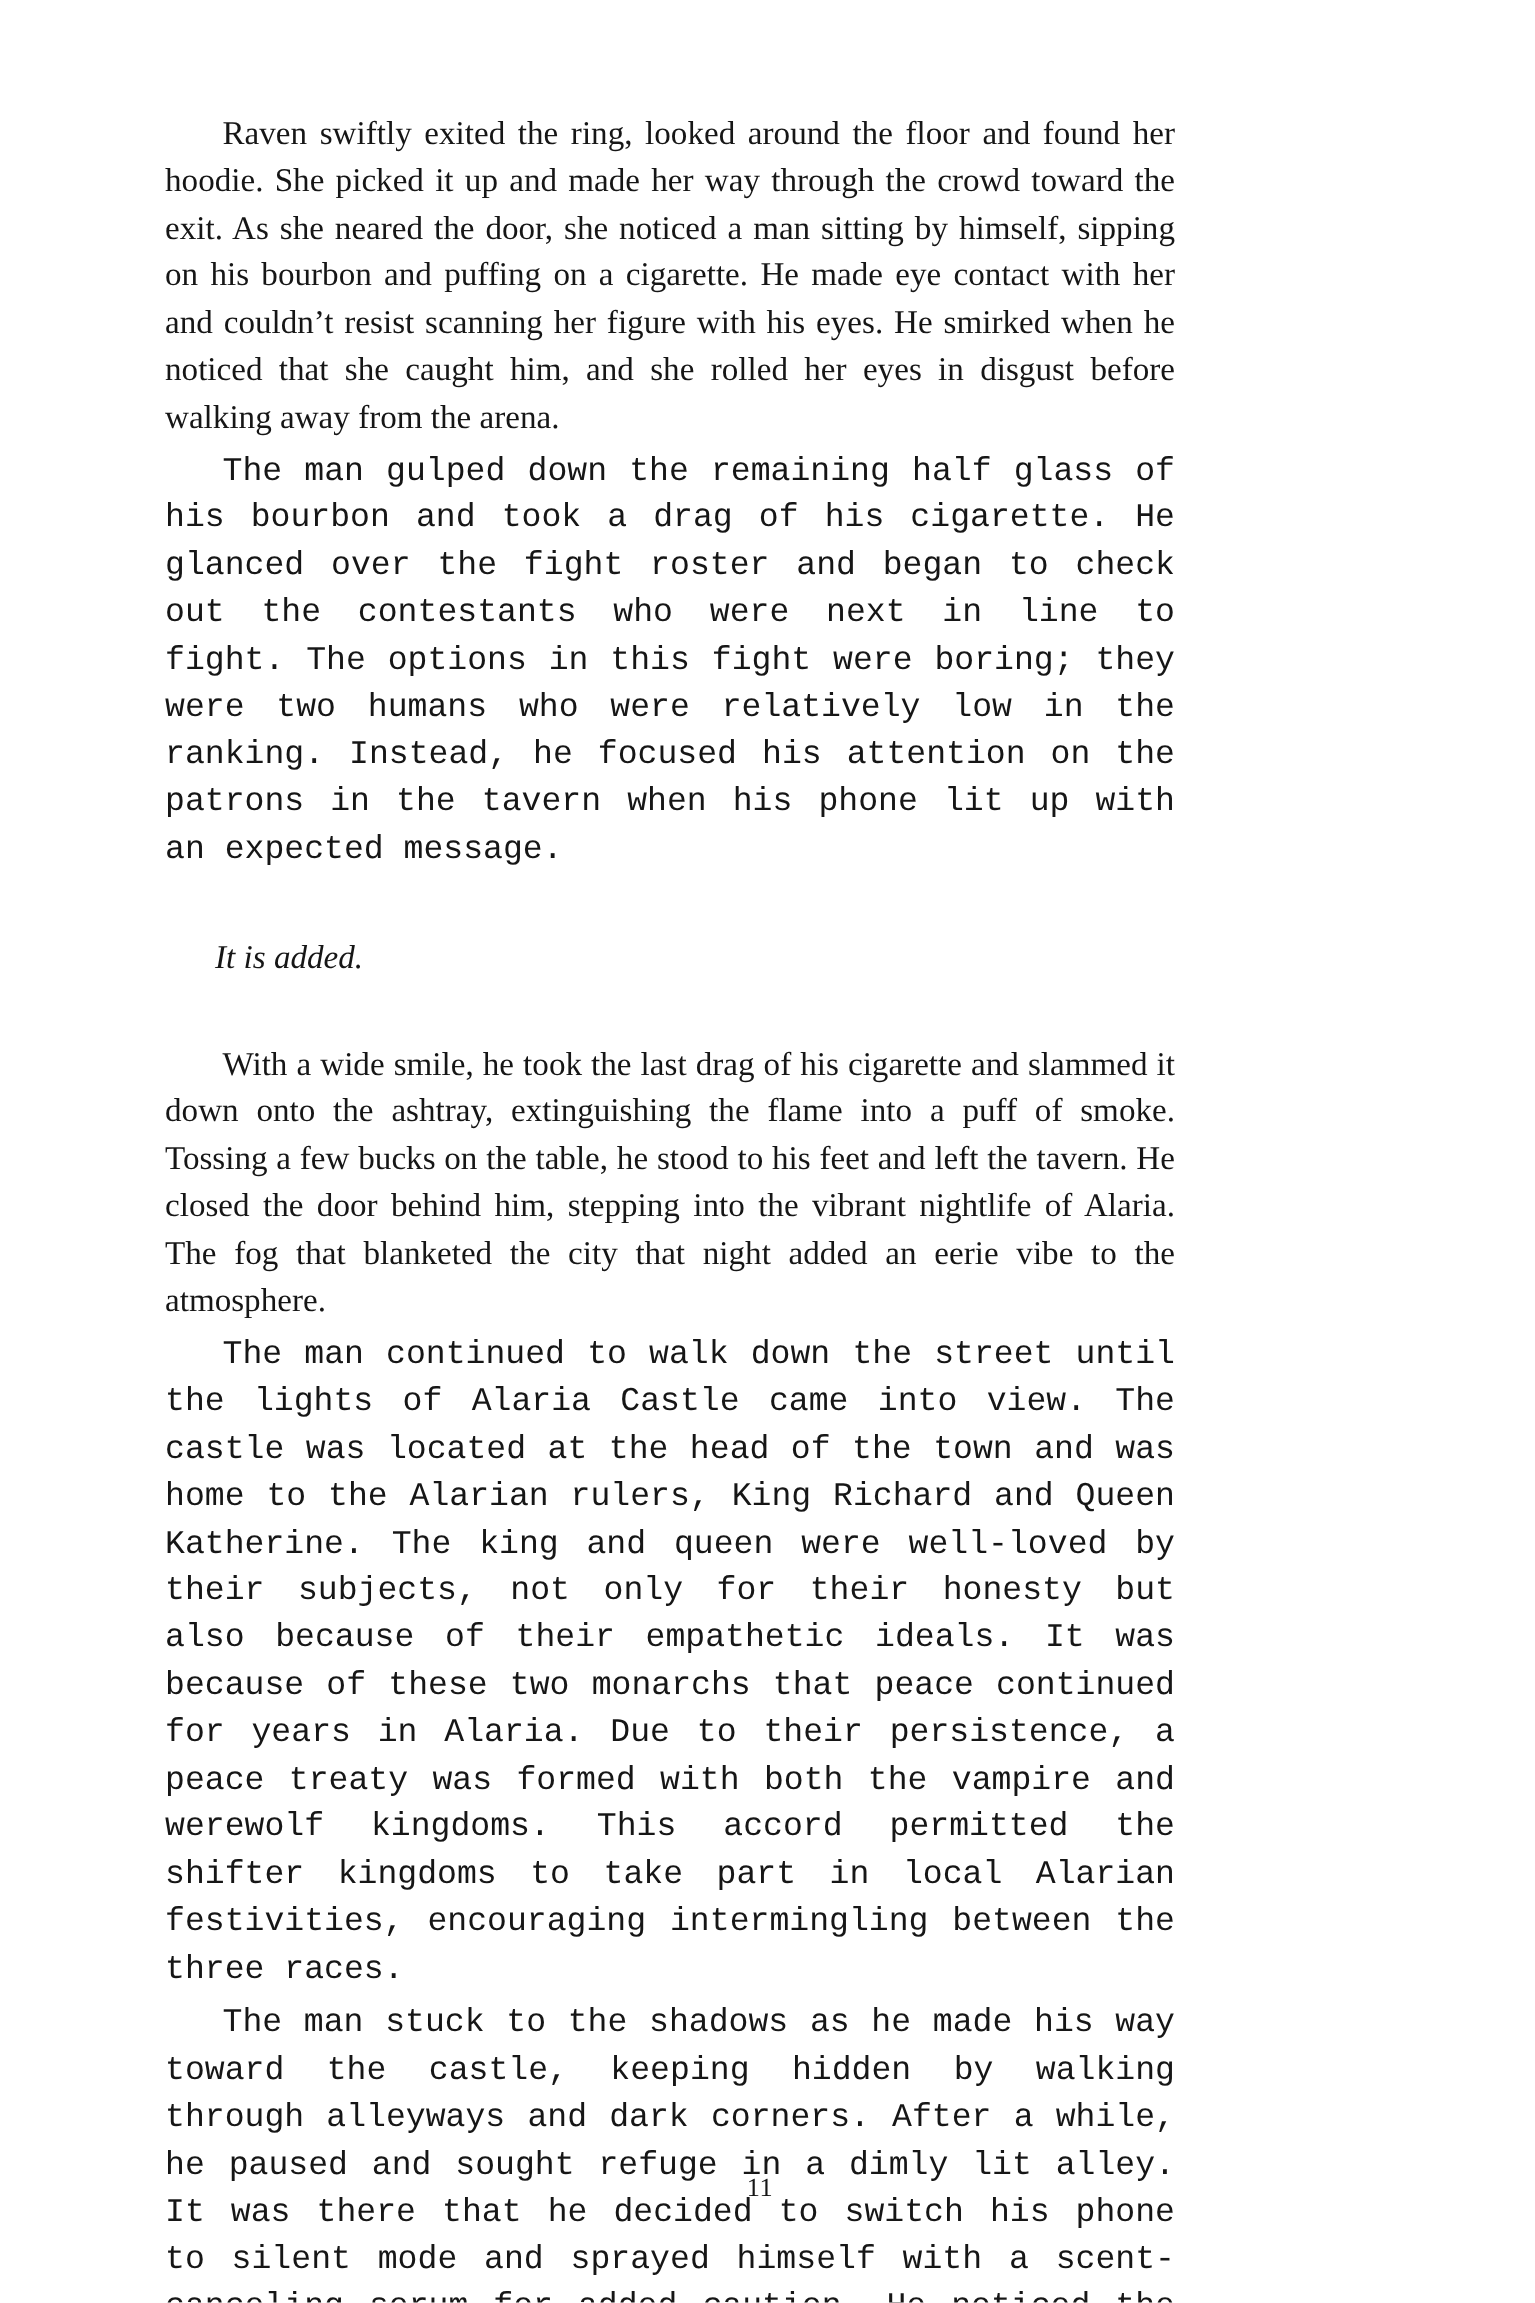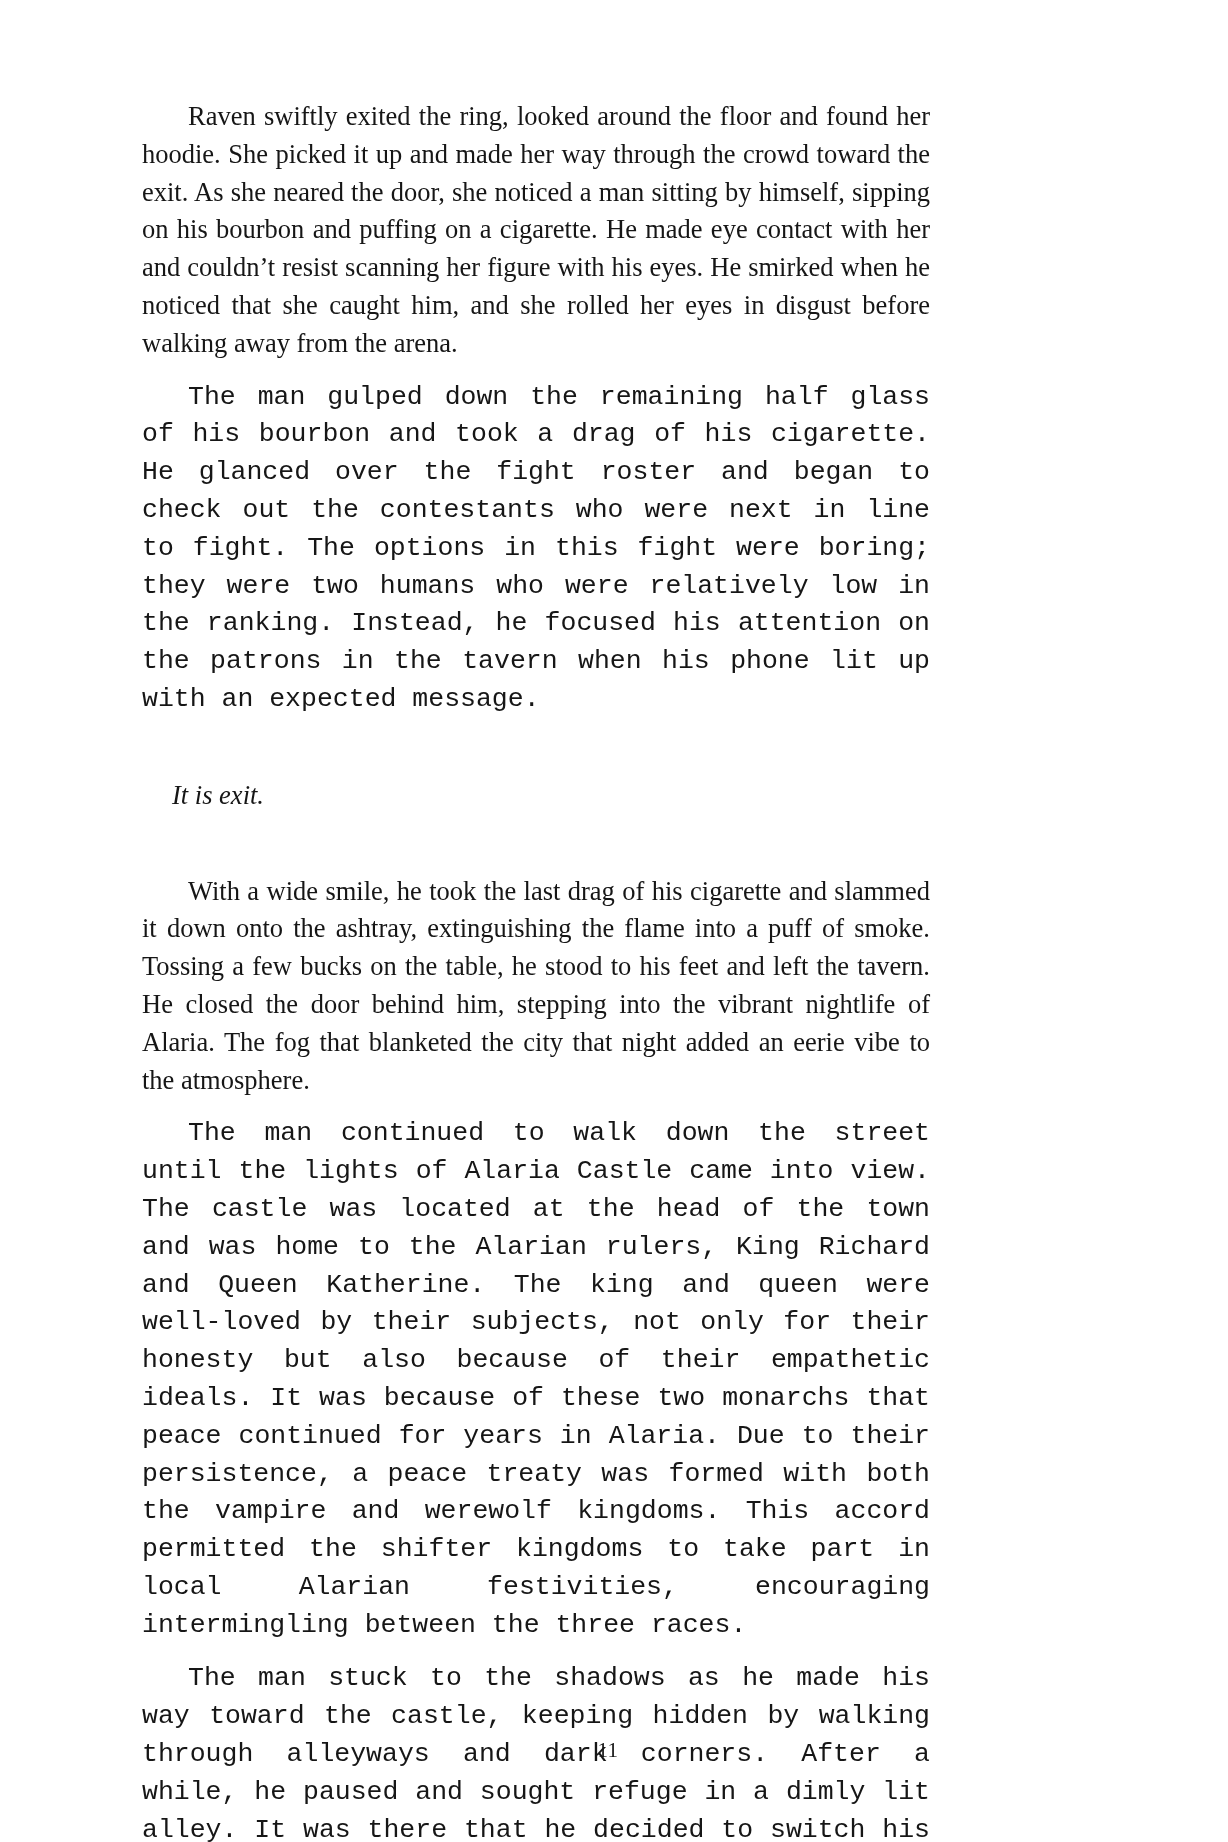--- a/index.html
+++ b/index.html
@@ -22,21 +22,21 @@
     background: #ffffff;
     box-sizing: border-box;
   }
   .text-block {
     position: absolute;
     left: 126px;
     top: 82px;
     width: 820px;
   }
   .para {
-    margin: 16px;
+    margin: 6px;
     text-align: justify;
     text-justify: inter-word;
     font-size: 26.5px;
     line-height: 37.8px;
     text-indent: 46px;
     hyphens: none;
   }
   .para + .para {
     margin-top: 0;
     font-family: Liberation Mono, monospace;
@@ -72,21 +72,21 @@
 <div class="page">
 
   <div class="text-block">
 
     <p class="para">Raven swiftly exited the ring, looked around the floor and found her hoodie. She picked it up and made her way through the crowd toward the exit. As she neared the door, she noticed a man sitting by himself, sipping on his bourbon and puffing on a cigarette. He made eye contact with her and couldn’t resist scanning her figure with his eyes. He smirked when he noticed that she caught him, and she rolled her eyes in disgust before walking away from the arena.</p>
 
     <p class="para">The man gulped down the remaining half glass of his bourbon and took a drag of his cigarette. He glanced over the fight roster and began to check out the contestants who were next in line to fight. The options in this fight were boring; they were two humans who were relatively low in the ranking. Instead, he focused his attention on the patrons in the tavern when his phone lit up with an expected message.</p>
 
     <div class="spacer-before-italic"></div>
 
-    <p class="para-italic">It is exit.</p>
+    <p class="para-italic">It is added.</p>
 
     <div class="spacer-after-italic"></div>
 
     <p class="para">With a wide smile, he took the last drag of his cigarette and slammed it down onto the ashtray, extinguishing the flame into a puff of smoke. Tossing a few bucks on the table, he stood to his feet and left the tavern. He closed the door behind him, stepping into the vibrant nightlife of Alaria. The fog that blanketed the city that night added an eerie vibe to the atmosphere.</p>
 
     <p class="para">The man continued to walk down the street until the lights of Alaria Castle came into view. The castle was located at the head of the town and was home to the Alarian rulers, King Richard and Queen Katherine. The king and queen were well-loved by their subjects, not only for their honesty but also because of their empathetic ideals. It was because of these two monarchs that peace continued for years in Alaria. Due to their persistence, a peace treaty was formed with both the vampire and werewolf kingdoms. This accord permitted the shifter kingdoms to take part in local Alarian festivities, encouraging intermingling between the three races.</p>
 
     <p class="para">The man stuck to the shadows as he made his way toward the castle, keeping hidden by walking through alleyways and dark corners. After a while, he paused and sought refuge in a dimly lit alley. It was there that he decided to switch his phone to silent mode and sprayed himself with a scent-canceling serum for added caution. He noticed the glow of his phone as it lit up, glancing down to look at it as another text flashed across the screen.</p>
 
   </div>

